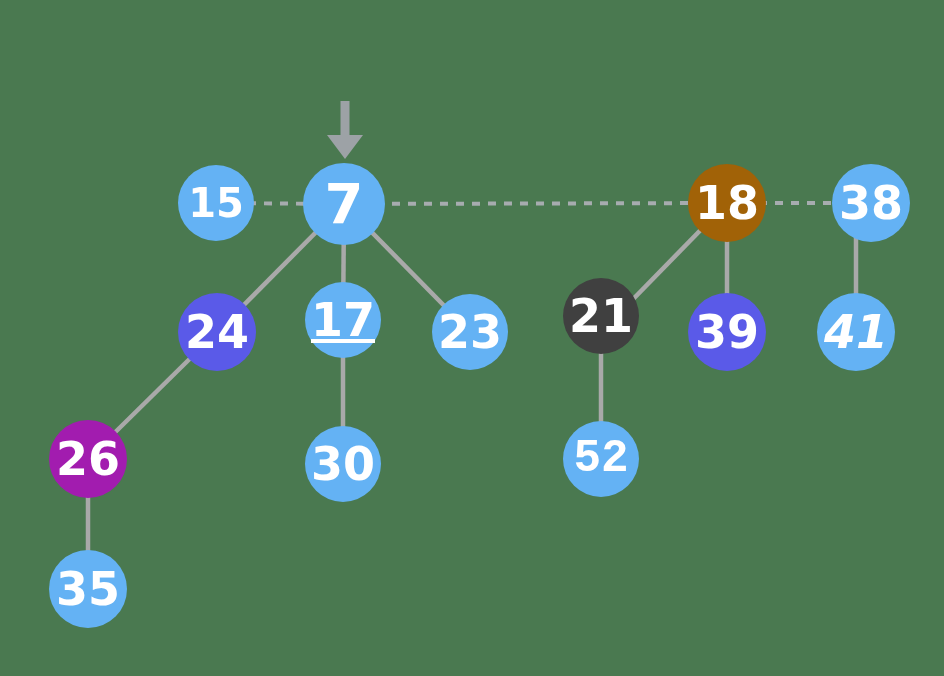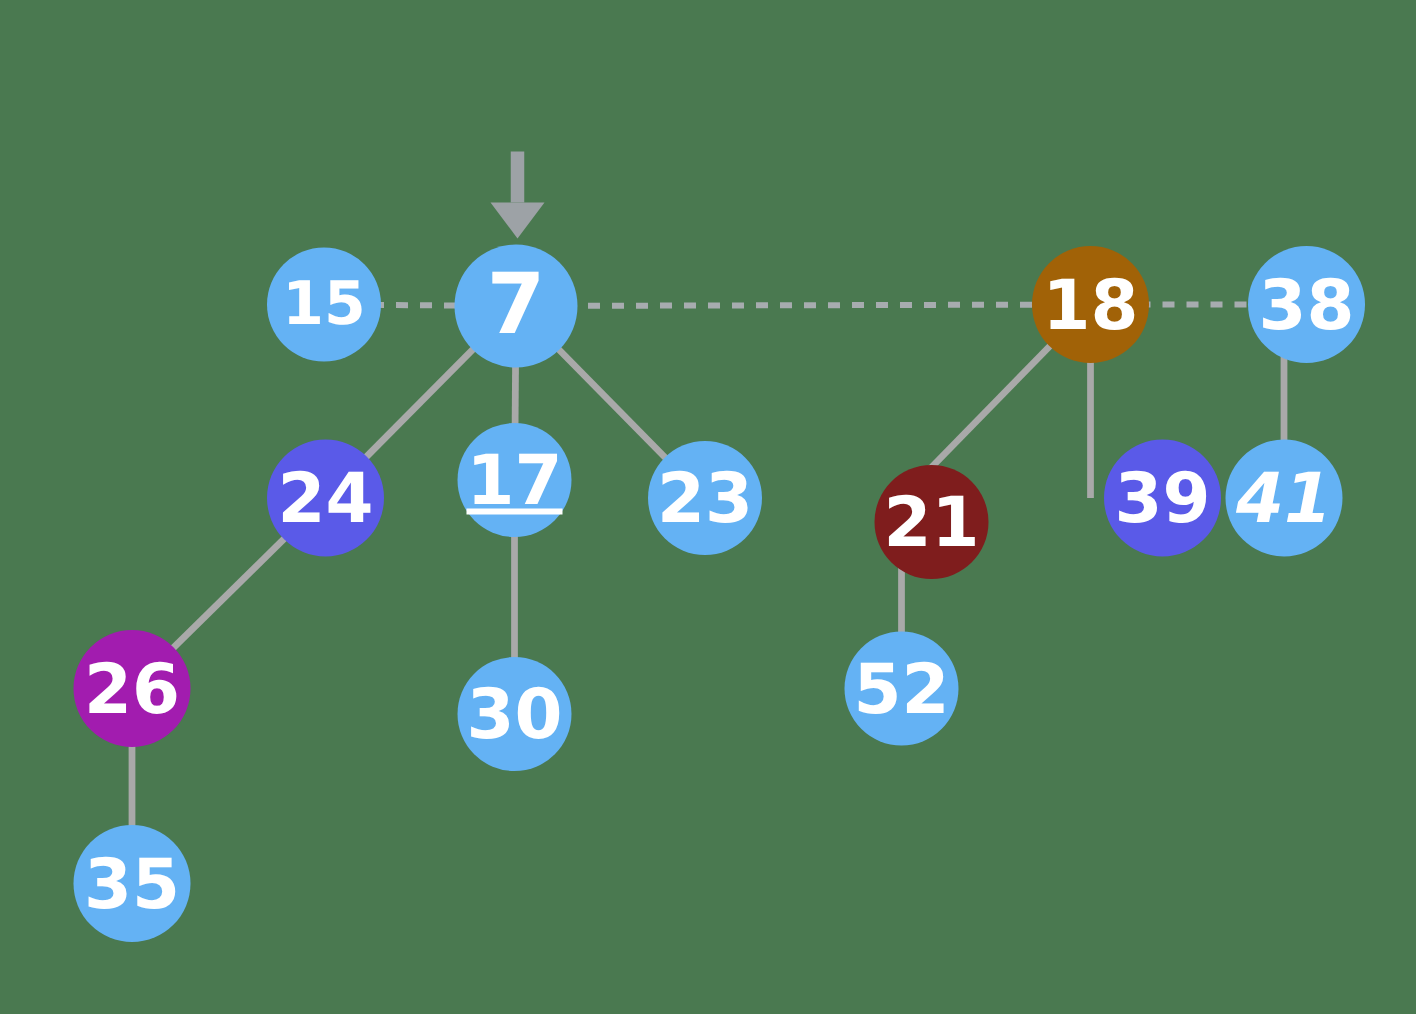--- a/index.html
+++ b/index.html
@@ -57,21 +57,21 @@
       <polygon points="327,135 363,135 345,159" fill="#9DA2A6"></polygon>
     </svg>
   <div id="nodes-layer">
       <div class="node" style="left: 216px; top: 203px; width: 76px; height: 76px; background: rgb(100, 178, 244); color: rgb(255, 255, 255); font-size: 40px;">15</div>
       <div class="node" style="left: 344px; top: 204px; width: 82px; height: 82px; background: rgb(100, 178, 244); color: rgb(255, 255, 255); font-size: 56px;">7</div>
       <div class="node" style="left: 727px; top: 203px; width: 78px; height: 78px; background: #a16207; color: rgb(255, 255, 255); font-size: 46px;">18</div>
       <div class="node" style="left: 856px; top: 203px; width: 78px; height: 78px; background: rgb(100, 178, 244); color: rgb(255, 255, 255); font-size: 46px; margin-left: 15px;">38</div>
       <div class="node" style="left: 217px; top: 332px; width: 78px; height: 78px; background: rgb(90, 90, 232); color: rgb(255, 255, 255); font-size: 46px;">24</div>
       <div class="node" style="left: 343px; top: 320px; width: 76px; height: 76px; background: rgb(100, 178, 244); color: rgb(255, 255, 255); font-size: 46px; text-decoration: underline;">17</div>
       <div class="node" style="left: 470px; top: 332px; width: 76px; height: 76px; background: rgb(100, 178, 244); color: rgb(255, 255, 255); font-size: 46px;">23</div>
-      <div class="node" style="left: 601px; top: 348px; width: 76px; height: 76px; background: #7f1d1d; color: rgb(255, 255, 255); font-size: 46px; margin-left: 20px;">21</div>
-      <div class="node" style="left: 727px; top: 332px; width: 78px; height: 78px; background: rgb(90, 90, 232); color: rgb(255, 255, 255); font-size: 46px; margin-left: 48px;">39</div>
+      <div class="node" style="left: 601px; top: 316px; width: 76px; height: 76px; background: #404040; color: rgb(255, 255, 255); font-size: 46px;">21</div>
+      <div class="node" style="left: 727px; top: 332px; width: 78px; height: 78px; background: rgb(90, 90, 232); color: rgb(255, 255, 255); font-size: 46px;">39</div>
       <div class="node" style="left: 856px; top: 332px; width: 78px; height: 78px; background: rgb(100, 178, 244); color: rgb(255, 255, 255); font-size: 46px; font-style: italic;">41</div>
       <div class="node" style="left: 88px; top: 459px; width: 78px; height: 78px; background: #a21caf; color: rgb(255, 255, 255); font-size: 46px;">26</div>
-      <div class="node" style="left: 343px; top: 476px; width: 76px; height: 76px; background: rgb(100, 178, 244); color: rgb(255, 255, 255); font-size: 46px;">30</div>
-      <div class="node" style="left: 601px; top: 459px; width: 76px; height: 76px; background: rgb(100, 178, 244); color: rgb(255, 255, 255); font-size: 46px;">52</div>
+      <div class="node" style="left: 343px; top: 464px; width: 76px; height: 76px; background: rgb(100, 178, 244); color: rgb(255, 255, 255); font-size: 46px;">30</div>
+      <div class="node" style="left: 601px; top: 459px; width: 76px; height: 76px; background: rgb(100, 178, 244); color: rgb(255, 255, 255); font-size: 46px; font-family: Liberation Mono, monospace;">52</div>
       <div class="node" style="left: 88px; top: 589px; width: 78px; height: 78px; background: rgb(100, 178, 244); color: rgb(255, 255, 255); font-size: 46px;">35</div>
     </div>
 </div>
 
 </body></html>

